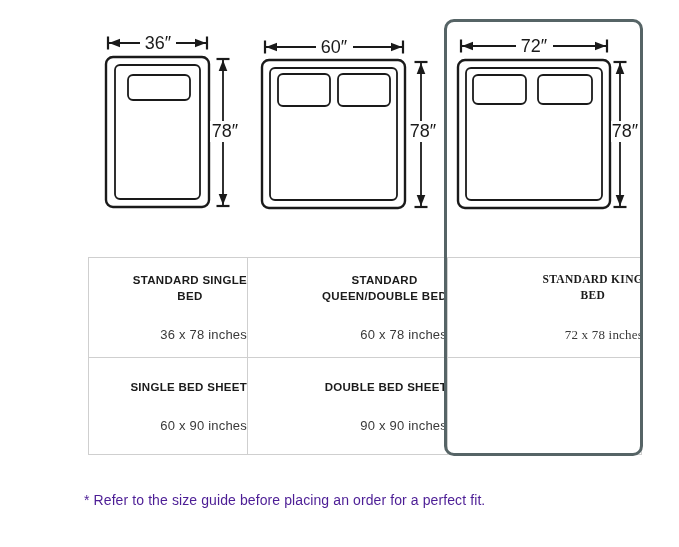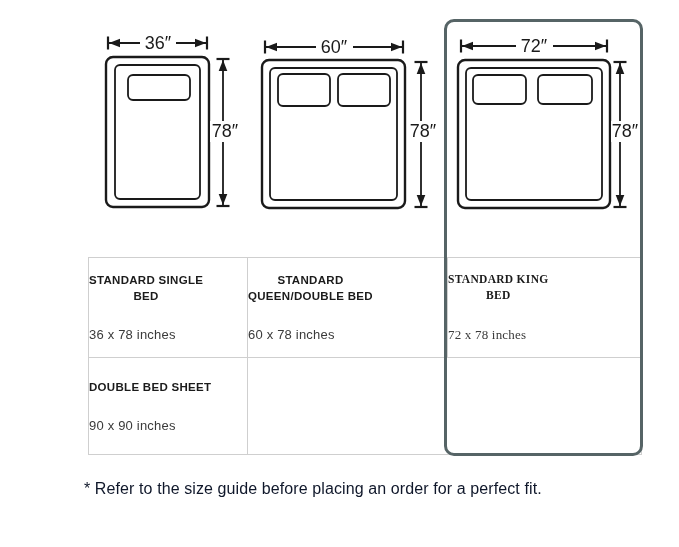--- a/index.html
+++ b/index.html
@@ -25,33 +25,33 @@
     position:absolute;left:68px;top:257px;width:554px;height:198px;
     display:grid;
     grid-template-columns:159px 200px 195px;
     grid-template-rows:100px 97px;
     border:1px solid #cfcfcf;
     box-sizing:border-box;
   }
   .cell{
     border-right:1px solid #cfcfcf;
     border-bottom:1px solid #cfcfcf;
-    display:flex;flex-direction:column;align-items:flex-start;justify-content:center;
+    display:flex;flex-direction:column;align-items:flex-end;justify-content:center;
     gap:23px;text-align:center;box-sizing:border-box;
   }
   .cell.last-col{border-right:none;font-family:Liberation Serif, serif;}
   .cell.last-row{border-bottom:none;}
   .cell-title{
     font-weight:bold;font-size:11.5px;letter-spacing:.3px;
     color:#1b1b1b;white-space:pre-line;line-height:1.35;
   }
   .cell-size{font-size:13px;color:#3a3a3a;letter-spacing:.2px;}
   .footnote{
-    position:absolute;left:64px;top:480px;
-    font-size:16px;color:#0f172a;letter-spacing:.1px;
+    position:absolute;left:64px;top:492px;
+    font-size:14px;color:#4c1d95;letter-spacing:.1px;
   }
 </style>
 </head>
 <body>
 
 <div class="page">
 
   <svg class="diagram" width="679" height="250" viewBox="0 0 679 250">
 
     <g>
@@ -145,20 +145,24 @@
       <div class="cell-title">STANDARD
 QUEEN/DOUBLE BED</div>
       <div class="cell-size">60 x 78 inches</div>
     </div>
     <div class="cell last-col">
       <div class="cell-title">STANDARD KING
 BED</div>
       <div class="cell-size">72 x 78 inches</div>
     </div>
     <div class="cell last-row">
+      <div class="cell-title">SINGLE BED SHEET</div>
+      <div class="cell-size">60 x 90 inches</div>
+    </div>
+    <div class="cell last-row">
       <div class="cell-title">DOUBLE BED SHEET</div>
       <div class="cell-size">90 x 90 inches</div>
     </div>
   </div>
 
   <div class="highlight"></div>
 
   <div class="footnote">* Refer to the size guide before placing an order for a perfect fit.</div>
 
 </div>

